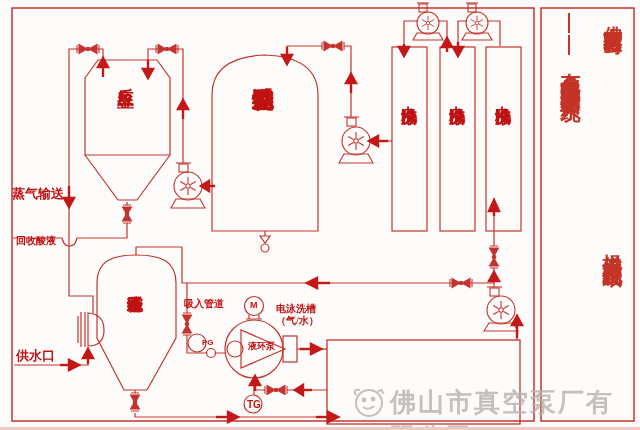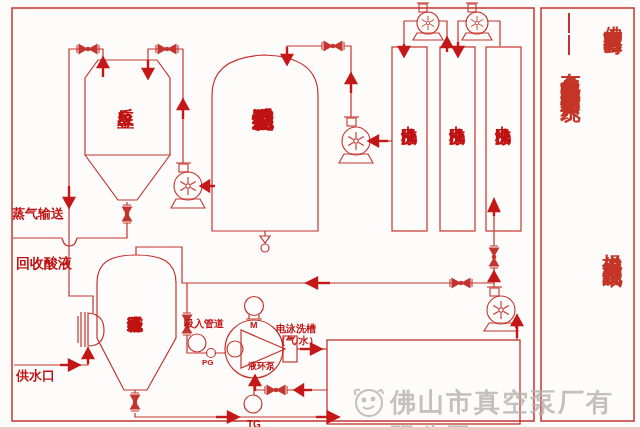--- a/index.html
+++ b/index.html
@@ -1,20 +1,20 @@
 <!DOCTYPE html>
 <html><head>
 <meta charset="utf-8">
 <style>
   html,body{margin:0;padding:0;}
   body{width:640px;height:430px;position:relative;background:#fdfcfa;overflow:hidden;
        font-family:"Liberation Sans","DejaVu Sans",sans-serif;}
   .stage{position:absolute;left:0;top:0;width:640px;height:430px;}
   svg{position:absolute;left:0;top:0;}
-  .lbl{position:absolute;color:#c01212;font-weight:bold;line-height:1;white-space:nowrap;margin-top:20px;}
+  .lbl{position:absolute;color:#c01212;font-weight:bold;line-height:1;white-space:nowrap;}
   .vert{writing-mode:vertical-rl;text-orientation:mixed;}
   .center{text-align:center;}
   .panel-txt{position:absolute;color:#c43427;font-weight:bold;
              writing-mode:vertical-rl;text-orientation:mixed;line-height:1;}
   .wm{position:absolute;color:#b5b2ae;opacity:.8;font-weight:bold;letter-spacing:2px;}
   .edge-bottom{position:absolute;left:0;top:427px;width:640px;height:3px;background:#f0c9c4;}
 </style>
 </head>
 <body>
 
@@ -238,21 +238,21 @@
 
 <div class="lbl vert" style="left:117px;top:74px;font-size:17px;letter-spacing:2px;">反应釜</div>
 <div class="lbl vert" style="left:252px;top:70px;font-size:22px;letter-spacing:0px;">过滤储存系统</div>
 <div class="lbl vert" style="left:401px;top:93px;font-size:16px;letter-spacing:1px;">电泳洗槽</div>
 <div class="lbl vert" style="left:449px;top:93px;font-size:16px;letter-spacing:1px;">电泳洗槽</div>
 <div class="lbl vert" style="left:495px;top:93px;font-size:16px;letter-spacing:1px;">电泳洗槽</div>
 <div class="lbl vert" style="left:127px;top:283px;font-size:16px;letter-spacing:0px;">综合冷凝系统</div>
 <div class="lbl" style="left:248px;top:342px;font-size:9px;">液环泵</div>
 
 <div class="lbl" style="left:12px;top:187px;font-size:13px;">蒸气输送</div>
-<div class="lbl" style="left:16px;top:236px;font-size:14px;">回收酸液</div>
+<div class="lbl" style="left:16px;top:236px;font-size:10px;">回收酸液</div>
 <div class="lbl" style="left:16px;top:349px;font-size:13px;">供水口</div>
 <div class="lbl" style="left:184px;top:299px;font-size:10px;">吸入管道</div>
 <div class="lbl" style="left:276px;top:304px;font-size:10px;">电泳洗槽</div>
 <div class="lbl" style="left:276px;top:316px;font-size:10px;font-family:Liberation Serif, serif;">（气/水）</div>
 
 <div class="lbl" style="left:250px;top:301px;font-size:9px;">M</div>
 <div class="lbl" style="left:202px;top:339px;font-size:8px;">PG</div>
 <div class="lbl" style="left:247px;top:400px;font-size:10px;">TG</div>
 
 <div class="panel-txt" style="left:604px;top:11px;font-size:19px;letter-spacing:1px;height:215px;">佛山市真空泵厂有限公司</div>

